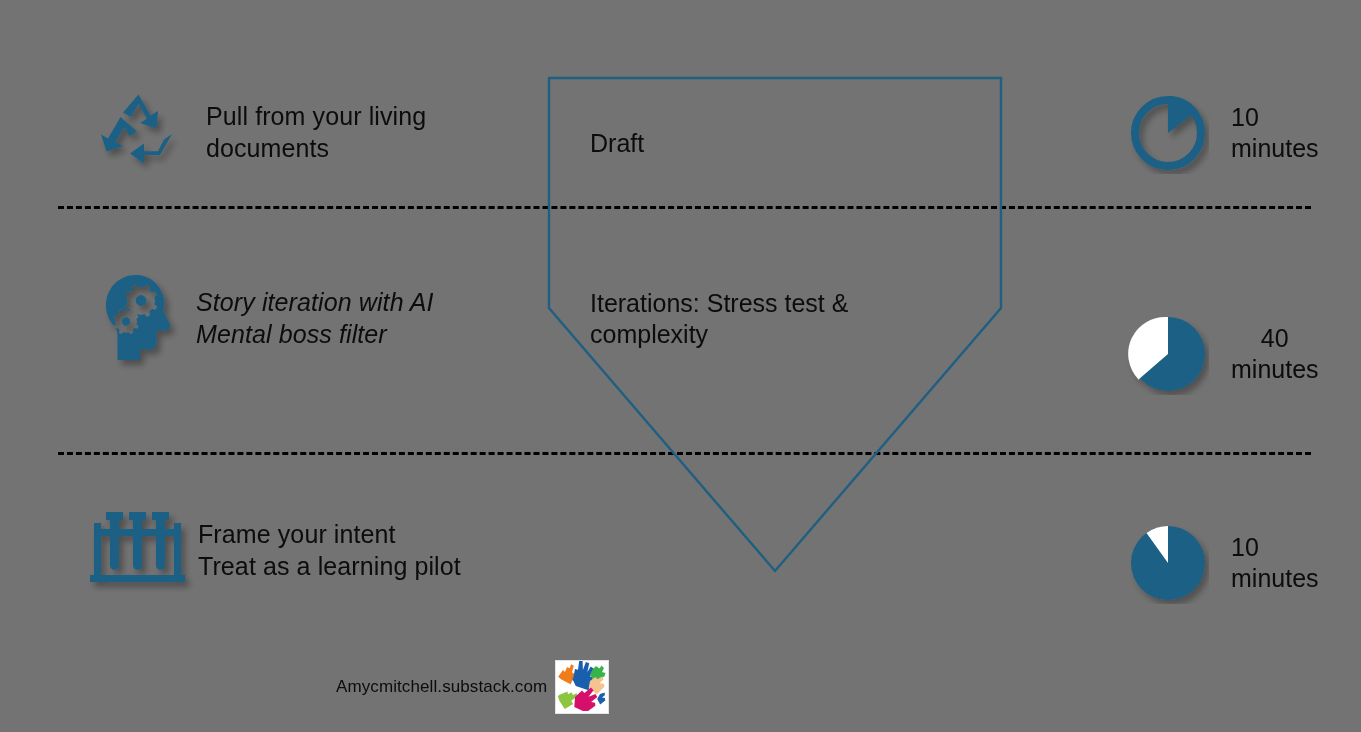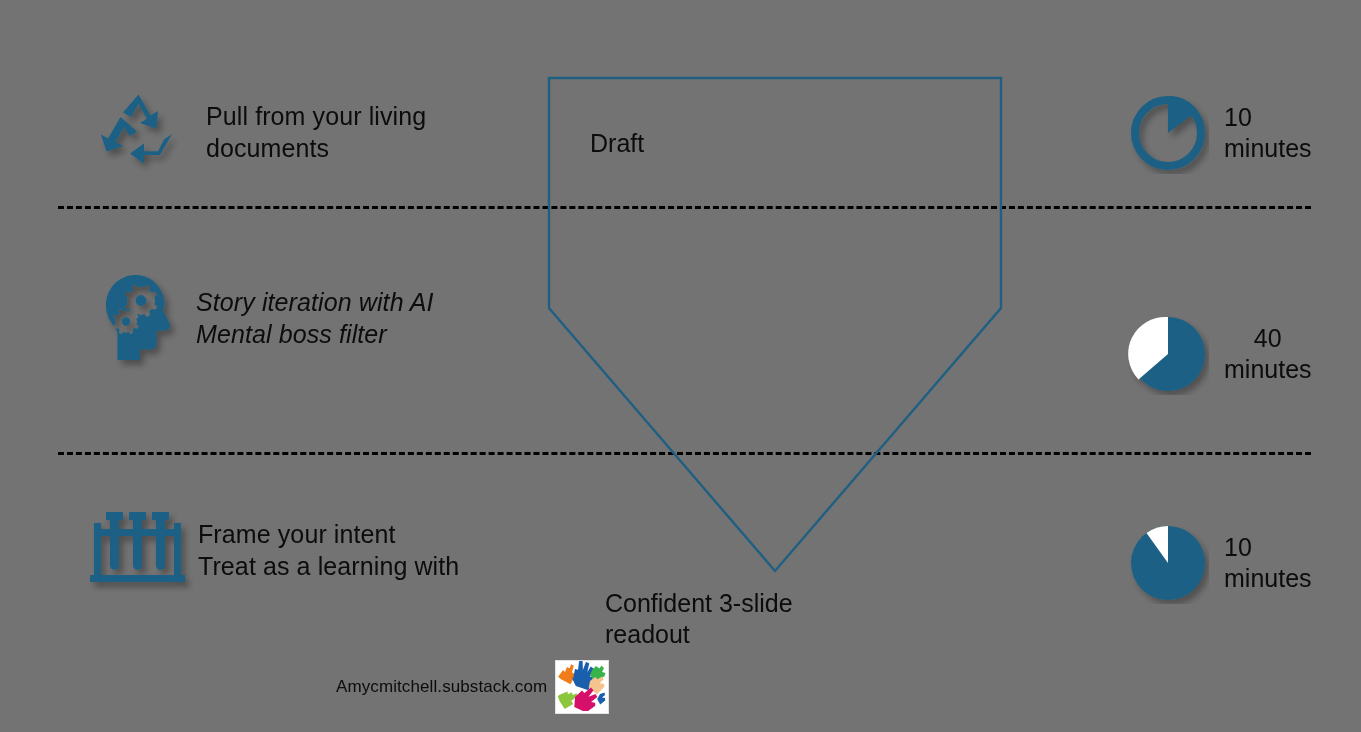--- a/index.html
+++ b/index.html
@@ -79,21 +79,21 @@
   }
   #funnel-text-draft      { left: 590px; top: 128px; width: 360px; }
   #funnel-text-iterations { left: 590px; top: 288px; width: 380px; }
   #funnel-text-readout    { left: 605px; top: 588px; width: 360px; }
 
   
   .timing {
     position: absolute;
     display: flex;
     align-items: center;
-    gap: 15px;
+    gap: 22px;
   }
   .pie {
     flex: 0 0 auto;
     width: 82px;
     height: 82px;
   }
   .pie svg { display: block; }
   .timing-label {
     font-size: 25px;
     line-height: 1.26;
@@ -203,32 +203,32 @@
           <path d="M62 7 h17 v8 h-4 v46 a4.6 4.6 0 0 1-9 0 v-46 h-4 z"></path>
 
           <rect x="4" y="18" width="7" height="56"></rect>
           <rect x="84" y="18" width="7" height="56"></rect>
           <rect x="4" y="24" width="87" height="7"></rect>
           <rect x="0" y="70" width="95" height="7"></rect>
         </g>
       </svg>
     </div>
     <div class="row-label">Frame your intent
-Treat as a learning with</div>
+Treat as a learning pilot</div>
   </div>
 
   <div id="funnel">
     <svg width="476" height="520" viewBox="0 0 476 520">
       <polygon points="9,12 461,12 461,242 235,505 9,242" fill="none" stroke="#1f5f82" stroke-width="2.4" stroke-linejoin="miter"></polygon>
     </svg>
   </div>
 
   <div class="funnel-text" id="funnel-text-draft">Draft</div>
-  <div class="funnel-text" id="funnel-text-readout">Confident 3-slide
-readout</div>
+  <div class="funnel-text" id="funnel-text-iterations">Iterations: Stress test &amp;
+complexity</div>
 
   <div class="timing" id="timing-1">
     <div class="pie">
       <svg width="82" height="82" viewBox="0 0 82 82">
         <defs>
           <filter id="sp1" x="-40%" y="-40%" width="190%" height="190%">
             <feDropShadow dx="4" dy="5" stdDeviation="3.2" flood-color="#000" flood-opacity="0.30"></feDropShadow>
           </filter>
         </defs>
         <g filter="url(#sp1)">

